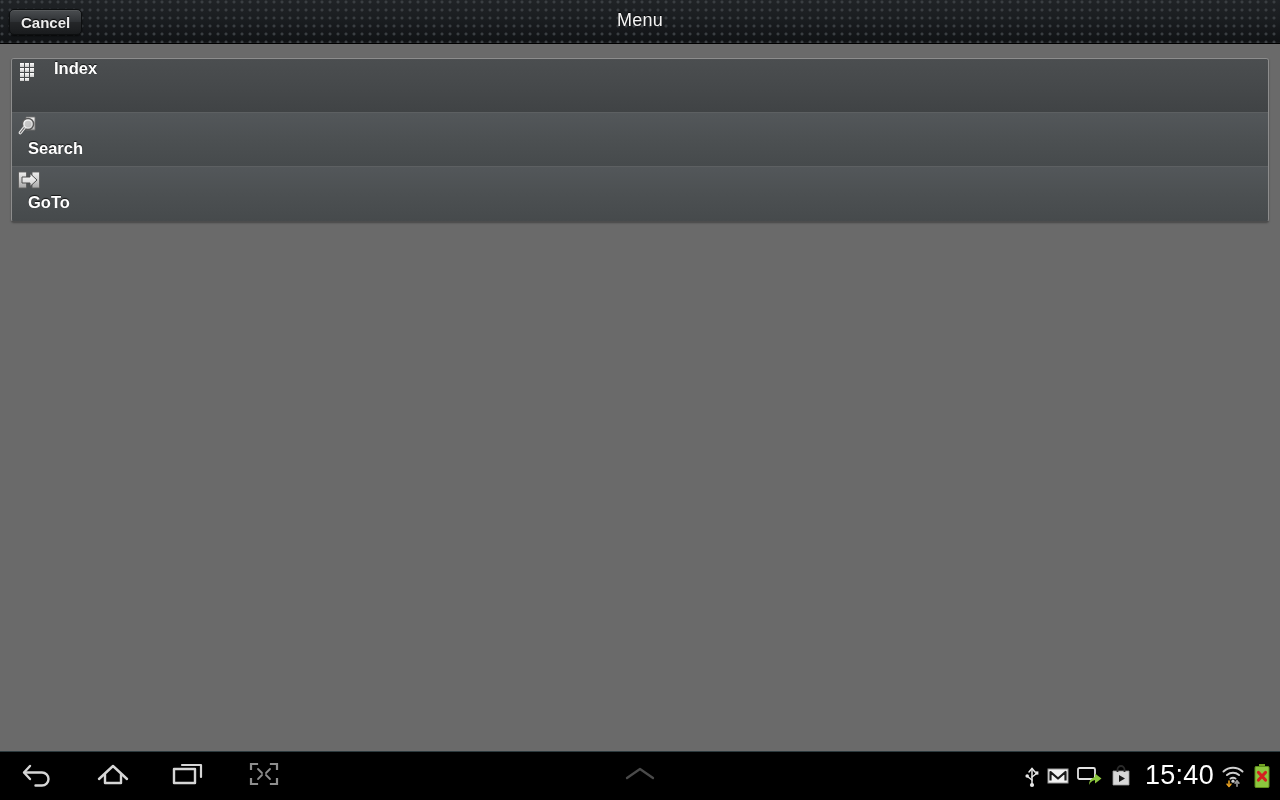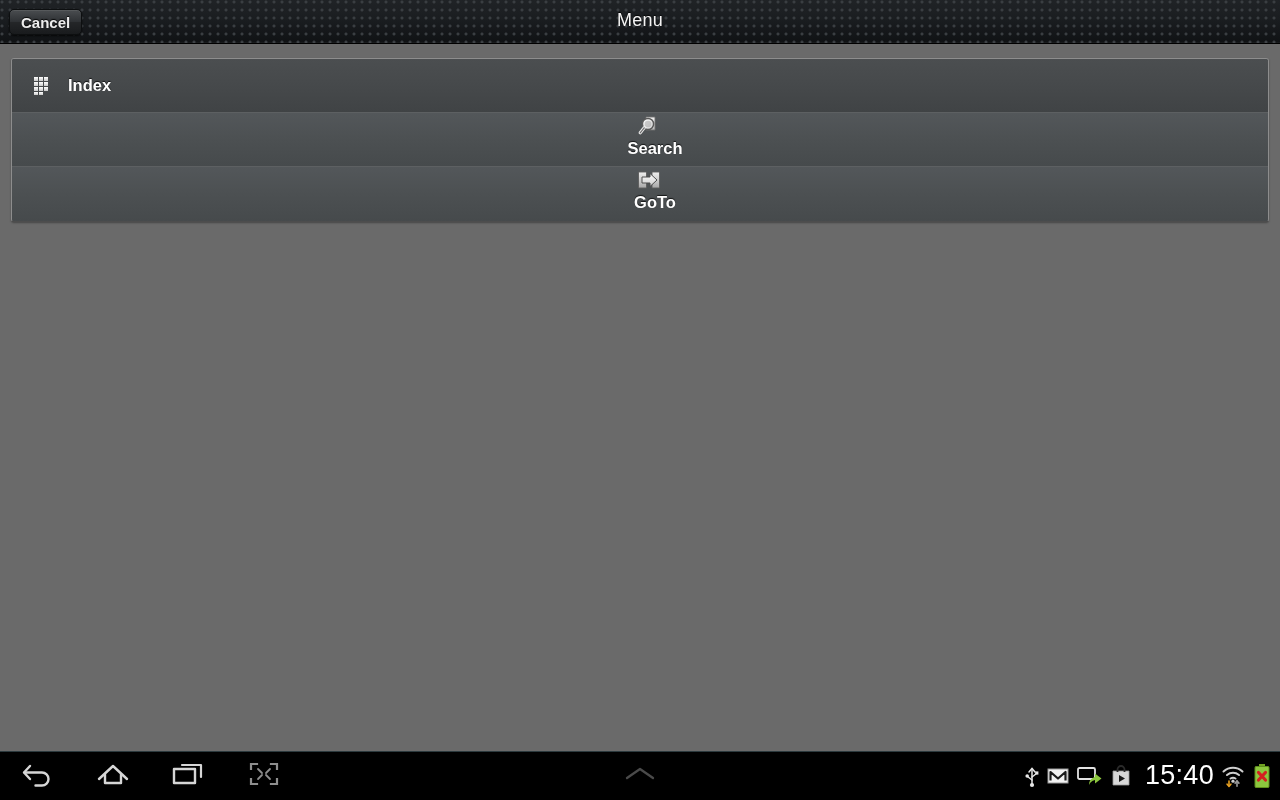--- a/index.html
+++ b/index.html
@@ -82,22 +82,21 @@
     overflow: hidden;
     box-sizing: border-box;
     background: #474a4c;
     box-shadow: 0 1px 2px rgba(0,0,0,0.35);
   }
 
   .menu-item {
     position: relative;
     height: 54px;
     display: flex;
-    align-items: center;
-    padding-left: 18px;
+    padding-left: 4px;
     box-sizing: border-box;
     cursor: pointer;
     border-bottom: 1px solid #5d6062;
   }
   .menu-item:last-child { border-bottom: none; }
 
   .menu-item.tone-a {
     background: linear-gradient(to bottom, #4b4e50 0%, #46494b 50%, #404345 100%);
   }
   .menu-item.tone-b {

